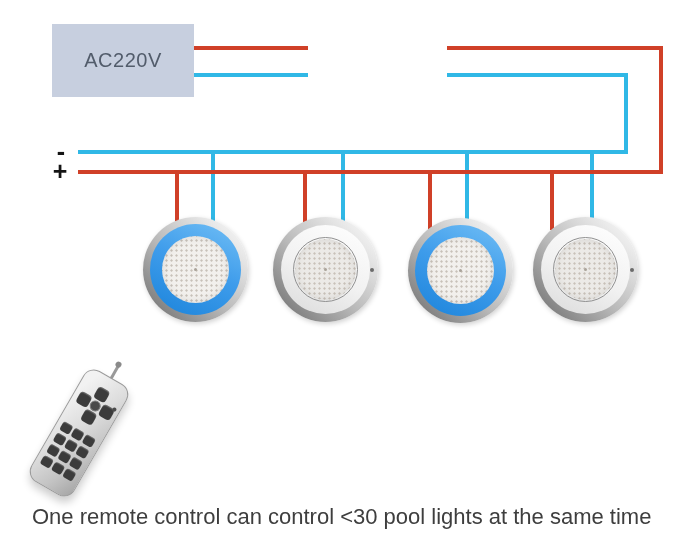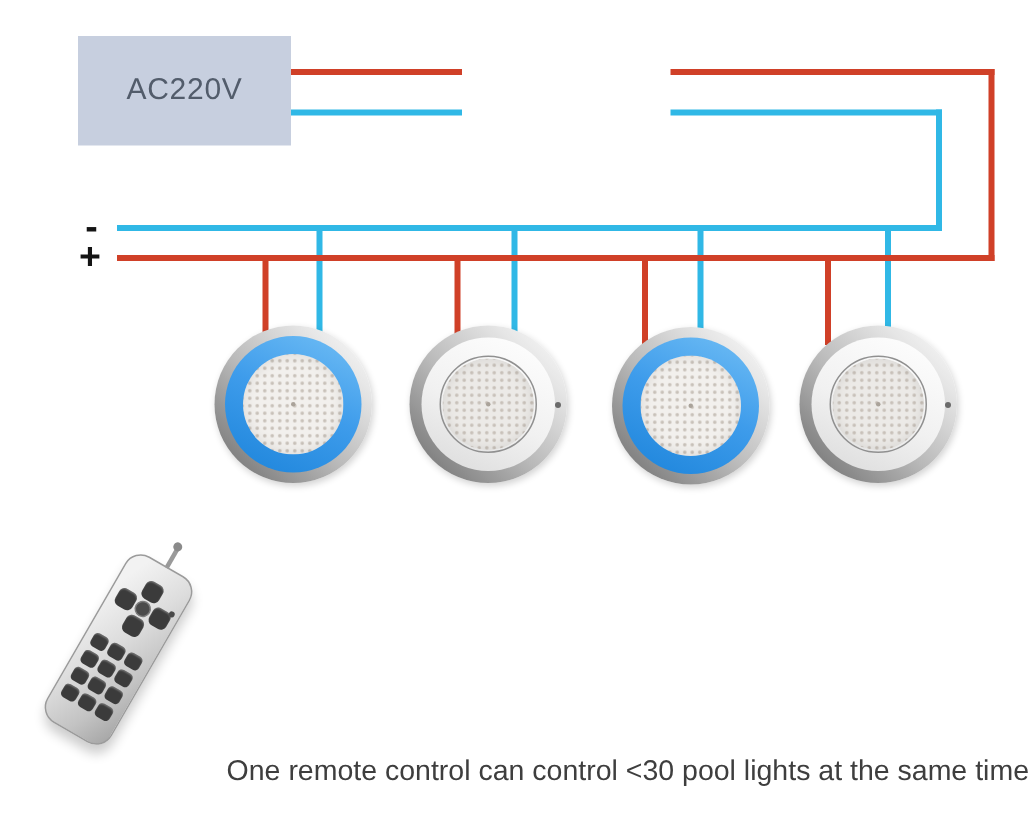--- a/index.html
+++ b/index.html
@@ -112,22 +112,22 @@
     position:absolute; left:50%; top:60px; margin-left:-19px; width:38px;
     display:grid; grid-template-columns:repeat(3,11px); gap:3px 2px;
   }
   .gbtn {
     width:11px; height:10px; background:#3b3b3b; border-radius:3px;
     box-shadow:inset 0 1px 1px rgba(255,255,255,0.25);
   }
 
   
   .caption {
-    position:absolute; left:32px; right:0; top:504px; text-align:right;
-    font-size:19px; color:#3e3e3e;
+    position:absolute; left:32px; right:0; top:504px; text-align:left;
+    font-size:22px; color:#3e3e3e;
   }
 </style>
 </head>
 <body>
 
 <div class="canvas">
 
   <div class="pbox box-ac">
     <span>AC220V</span>
   </div>

